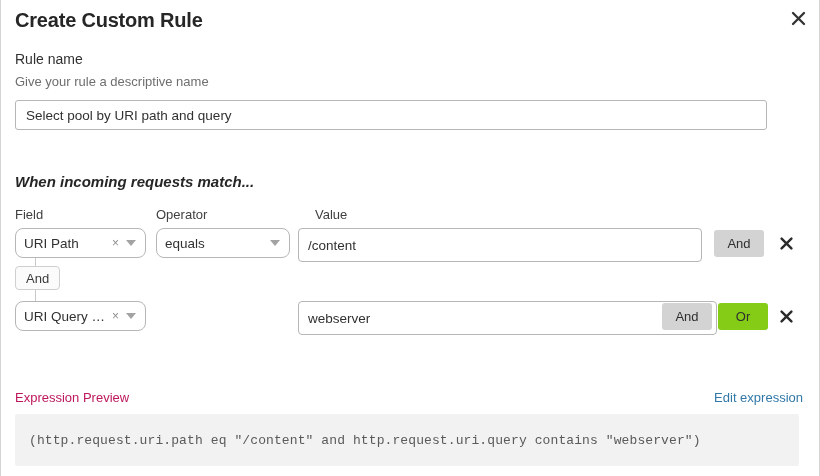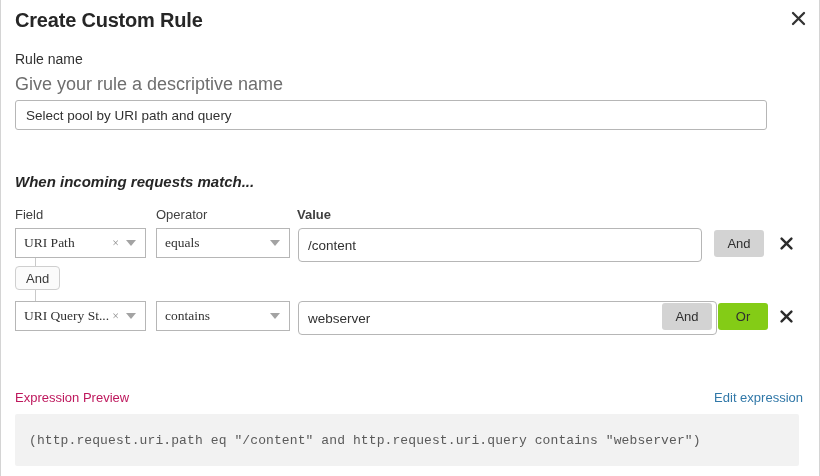--- a/index.html
+++ b/index.html
@@ -60,21 +60,21 @@
     left: 14px;
     top: 51px;
     font-size: 14px;
     color: #313131;
   }
 
   .rule-name-help {
     position: absolute;
     left: 14px;
     top: 74px;
-    font-size: 18px;
+    font-size: 13px;
     color: #6e6e6e;
   }
 
   .rule-name-input {
     position: absolute;
     left: 14px;
     top: 100px;
     width: 752px;
     height: 30px;
     border: 1px solid #b6b6b6;
@@ -100,39 +100,39 @@
   }
 
   .col-label {
     position: absolute;
     top: 207px;
     font-size: 13px;
     color: #404040;
   }
   .col-label.field    { left: 14px; }
   .col-label.operator { left: 155px; }
-  .col-label.value    { left: 296px; font-weight: bold; }
+  .col-label.value    { left: 314px; }
 
   
   .cond-row {
     position: absolute;
     left: 0;
     right: 0;
     height: 30px;
   }
   .cond-row.row1 { top: 228px; }
   .cond-row.row2 { top: 301px; }
 
   .ctrl {
     position: absolute;
     height: 30px;
     border: 1px solid #b6b6b6;
-    border-radius: 0;
-    background: #ffffff;
-    font-family: Liberation Serif, serif;
+    border-radius: 8px;
+    background: #ffffff;
+    font-family: Liberation Sans, sans-serif;
     font-size: 13.5px;
     color: #313131;
     display: flex;
     align-items: center;
     padding: 0 8px;
     cursor: pointer;
     white-space: nowrap;
     overflow: hidden;
   }
 
@@ -347,24 +347,20 @@
     <div class="badge">And</div>
   </div>
 
   <div class="cond-row row2">
     <div class="ctrl select-field">
       <span class="select-text">URI Query St...</span>
       <span class="clear-x">×</span>
       <span class="caret"></span>
     </div>
 
-    <div class="ctrl select-operator">
-      <span class="select-text">contains</span>
-      <span class="caret"></span>
-    </div>
 
     <input class="value-input narrow" type="text" value="webserver" placeholder="Enter value" style="">
 
     <button class="logic-btn and-2">And</button>
     <button class="logic-btn or-2">Or</button>
 
     <button class="row-delete" aria-label="Delete row">
       <svg width="13" height="13" viewBox="0 0 13 13">
         <path d="M1.6 1.6 L11.4 11.4 M11.4 1.6 L1.6 11.4" stroke="currentColor" stroke-width="2.4" stroke-linecap="round" fill="none"></path>
       </svg>

